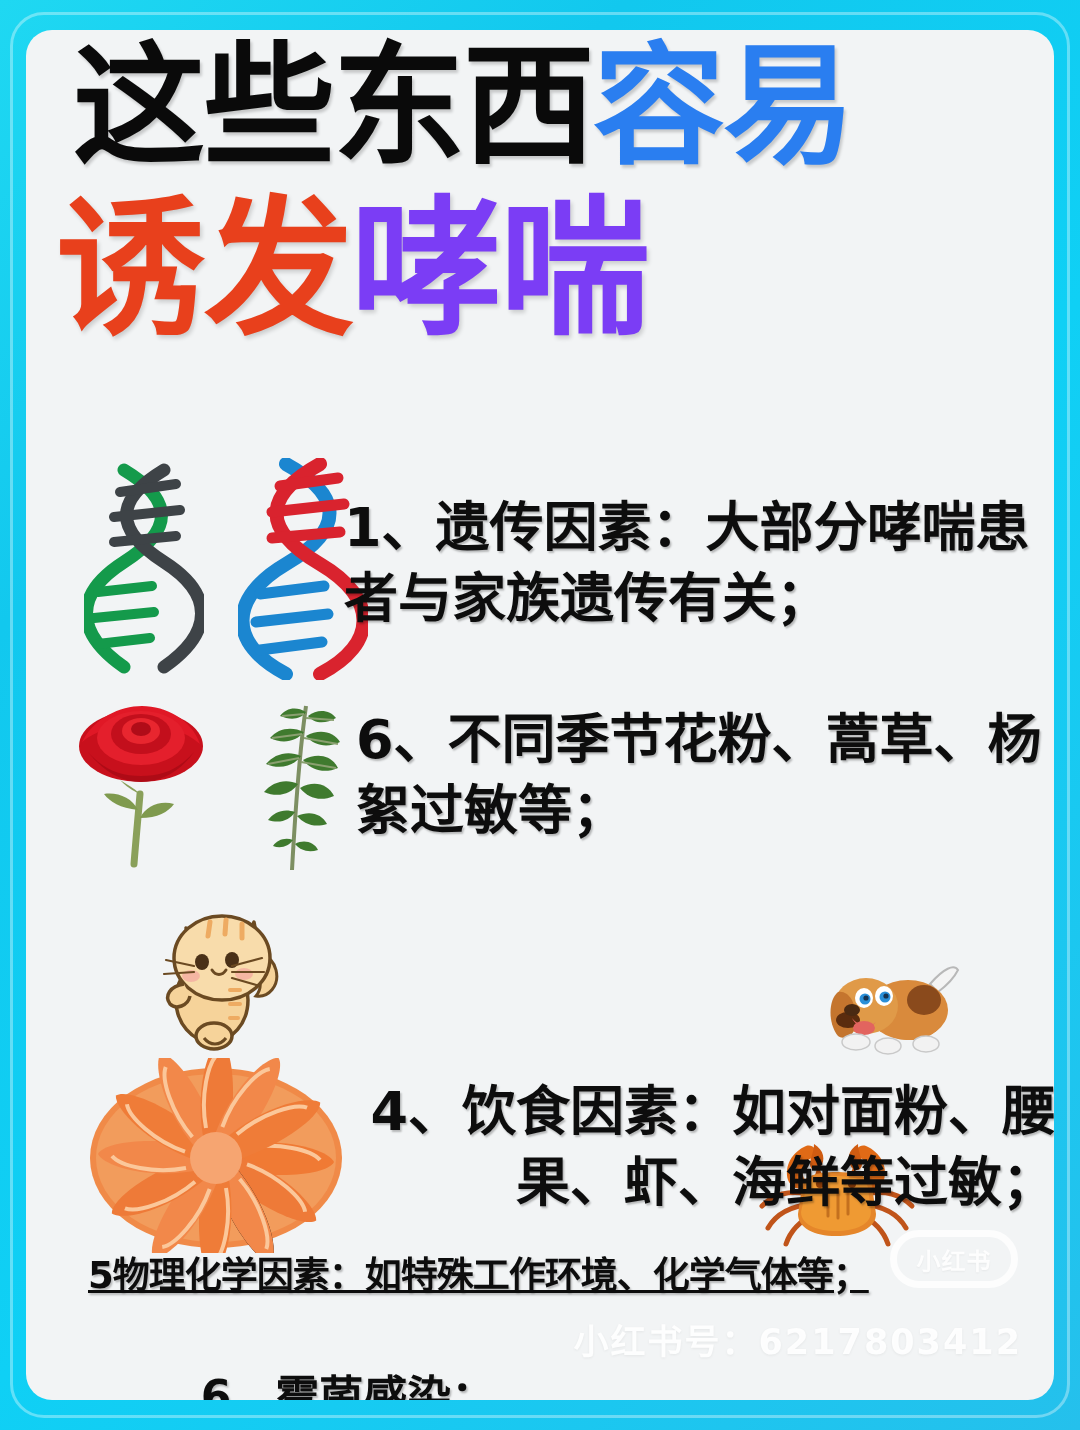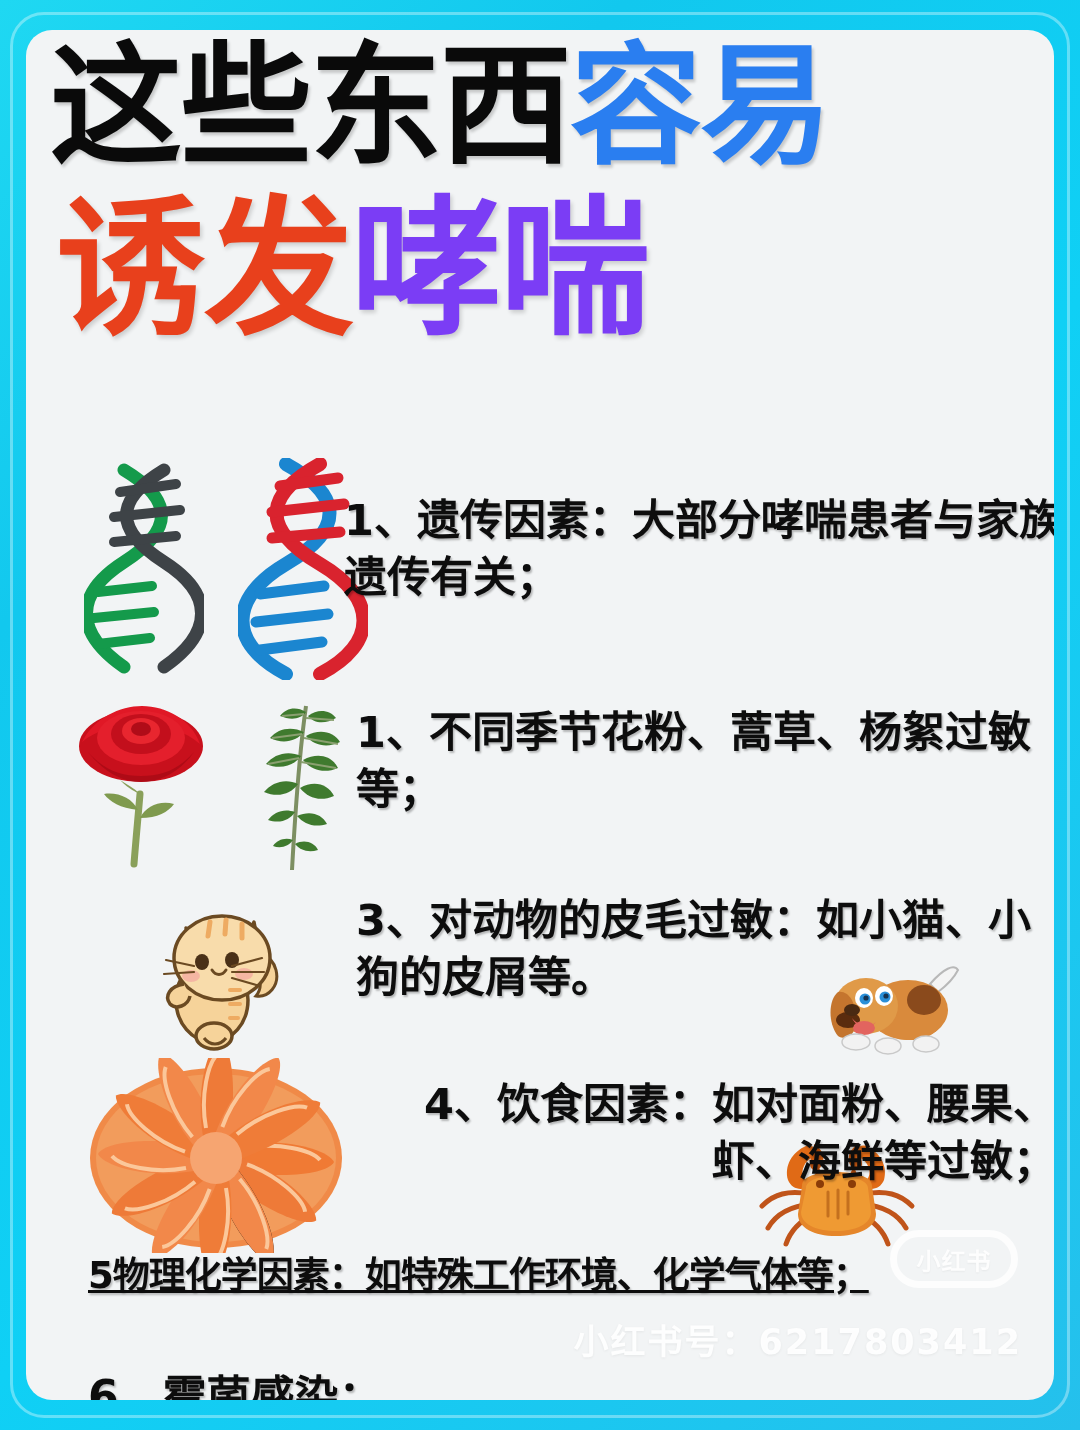--- a/index.html
+++ b/index.html
@@ -47,58 +47,59 @@
     padding: 10px 0 0 0;
   }
   .title-line {
     white-space: nowrap;
     font-weight: 900;
     letter-spacing: -2px;
     line-height: 1.0;
     font-family: "DejaVu Sans", "Liberation Sans", sans-serif;
   }
   .title-line-1 {
-    padding-left: 24px;
+    padding-left: 9px;
     font-size: 132px;
     text-shadow: 2px 3px 3px rgba(0,0,0,0.18);
+    margin-left: 38px;
   }
   .title-line-2 {
     padding-left: 30px;
     margin-top: 22px;
     font-size: 150px;
     text-shadow: 2px 3px 4px rgba(0,0,0,0.16);
   }
   .t-black  { color: #0a0a0a; }
   .t-blue   { color: #2a7ef0; }
   .t-red    { color: #e8401c; }
   .t-purple { color: #7b3df5; }
 
   
   .row {
     position: absolute;
     display: flex;
     align-items: flex-start;
   }
   .row-text {
-    font-size: 43px;
+    font-size: 54px;
     font-weight: 900;
     color: #0d0d0d;
     line-height: 1.32;
     letter-spacing: 0px;
     text-shadow: 1.5px 2px 2px rgba(0,0,0,0.25);
     font-family: "DejaVu Sans", "Liberation Sans", sans-serif;
   }
 
   
   #row1 { left: 318px; top: 462px; width: 730px; }
   #row2 { left: 330px; top: 674px; width: 715px; }
   #row3 { left: 330px; top: 862px; width: 700px; }
   #row4 { left: 330px; top: 1046px; width: 700px; text-align: right; }
   #row5 { left: 62px;  top: 1222px; width: 1000px; }
-  #row6 { left: 62px;  top: 1338px; width: 520px; }
+  #row6 { left: 62px;  top: 1338px; width: 520px; justify-content: center; }
 
   #row5 .row-text { font-size: 37px; letter-spacing: -1px; white-space: nowrap; text-decoration: underline; }
   #row6 .row-text { font-size: 44px; }
 
   
   .ill { position: absolute; }
 
   
   #dna-green { left: 58px;  top: 432px;  width: 120px; height: 215px; }
   #dna-red   { left: 212px; top: 428px;  width: 130px; height: 222px; }
@@ -392,26 +393,23 @@
         <ellipse cx="66" cy="56" rx="4" ry="4" fill="#8a3c08"></ellipse>
         <ellipse cx="98" cy="56" rx="4" ry="4" fill="#8a3c08"></ellipse>
       </svg>
     </div>
 
     <div class="row" id="row1">
       <div class="row-text">1、遗传因素：大部分哮喘患者与家族遗传有关；</div>
     </div>
 
     <div class="row" id="row2">
-      <div class="row-text">1、不同季节花粉、蒿草、杨絮过敏等；</div>
-    </div>
-
-    <div class="row" id="row3">
-      <div class="row-text">3、对动物的皮毛过敏：如小猫、小狗的皮屑等。</div>
-    </div>
+      <div class="row-text">6、不同季节花粉、蒿草、杨絮过敏等；</div>
+    </div>
+
 
     <div class="row" id="row4">
       <div class="row-text">4、饮食因素：如对面粉、腰果、虾、海鲜等过敏；</div>
     </div>
 
     <div class="row" id="row5">
       <div class="row-text">5物理化学因素：如特殊工作环境、化学气体等；</div>
     </div>
 
     <div class="row" id="row6">

